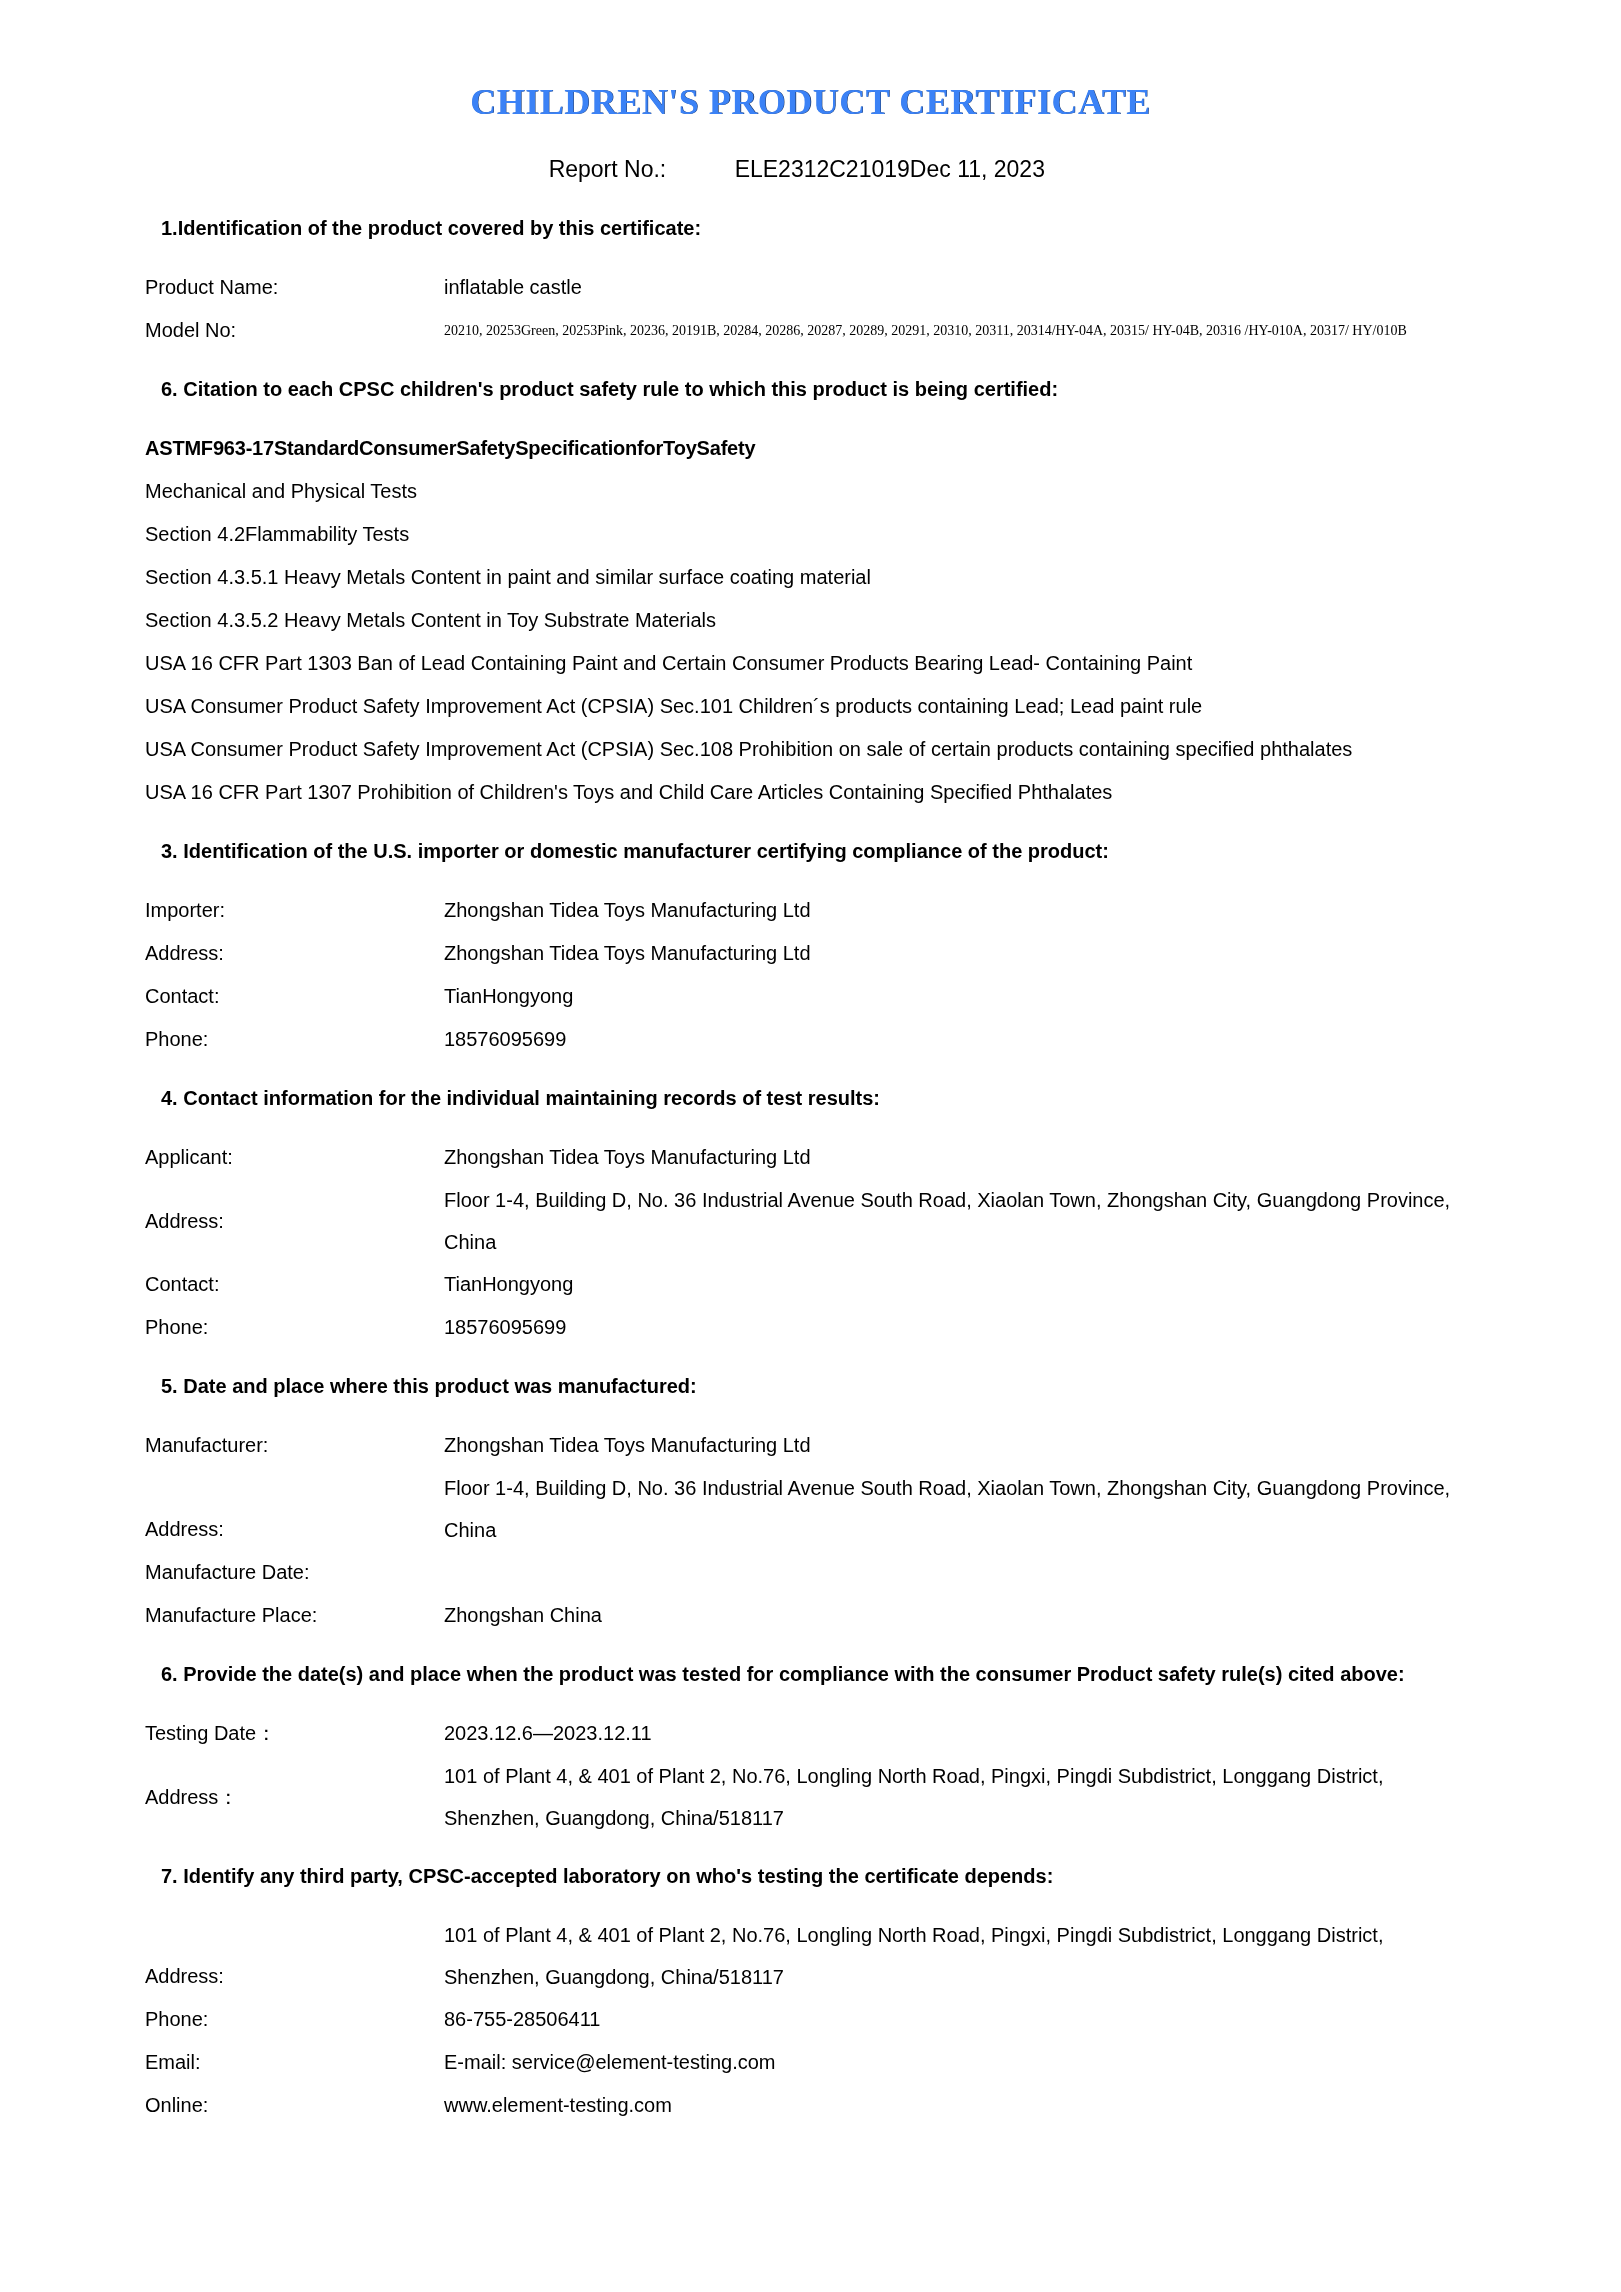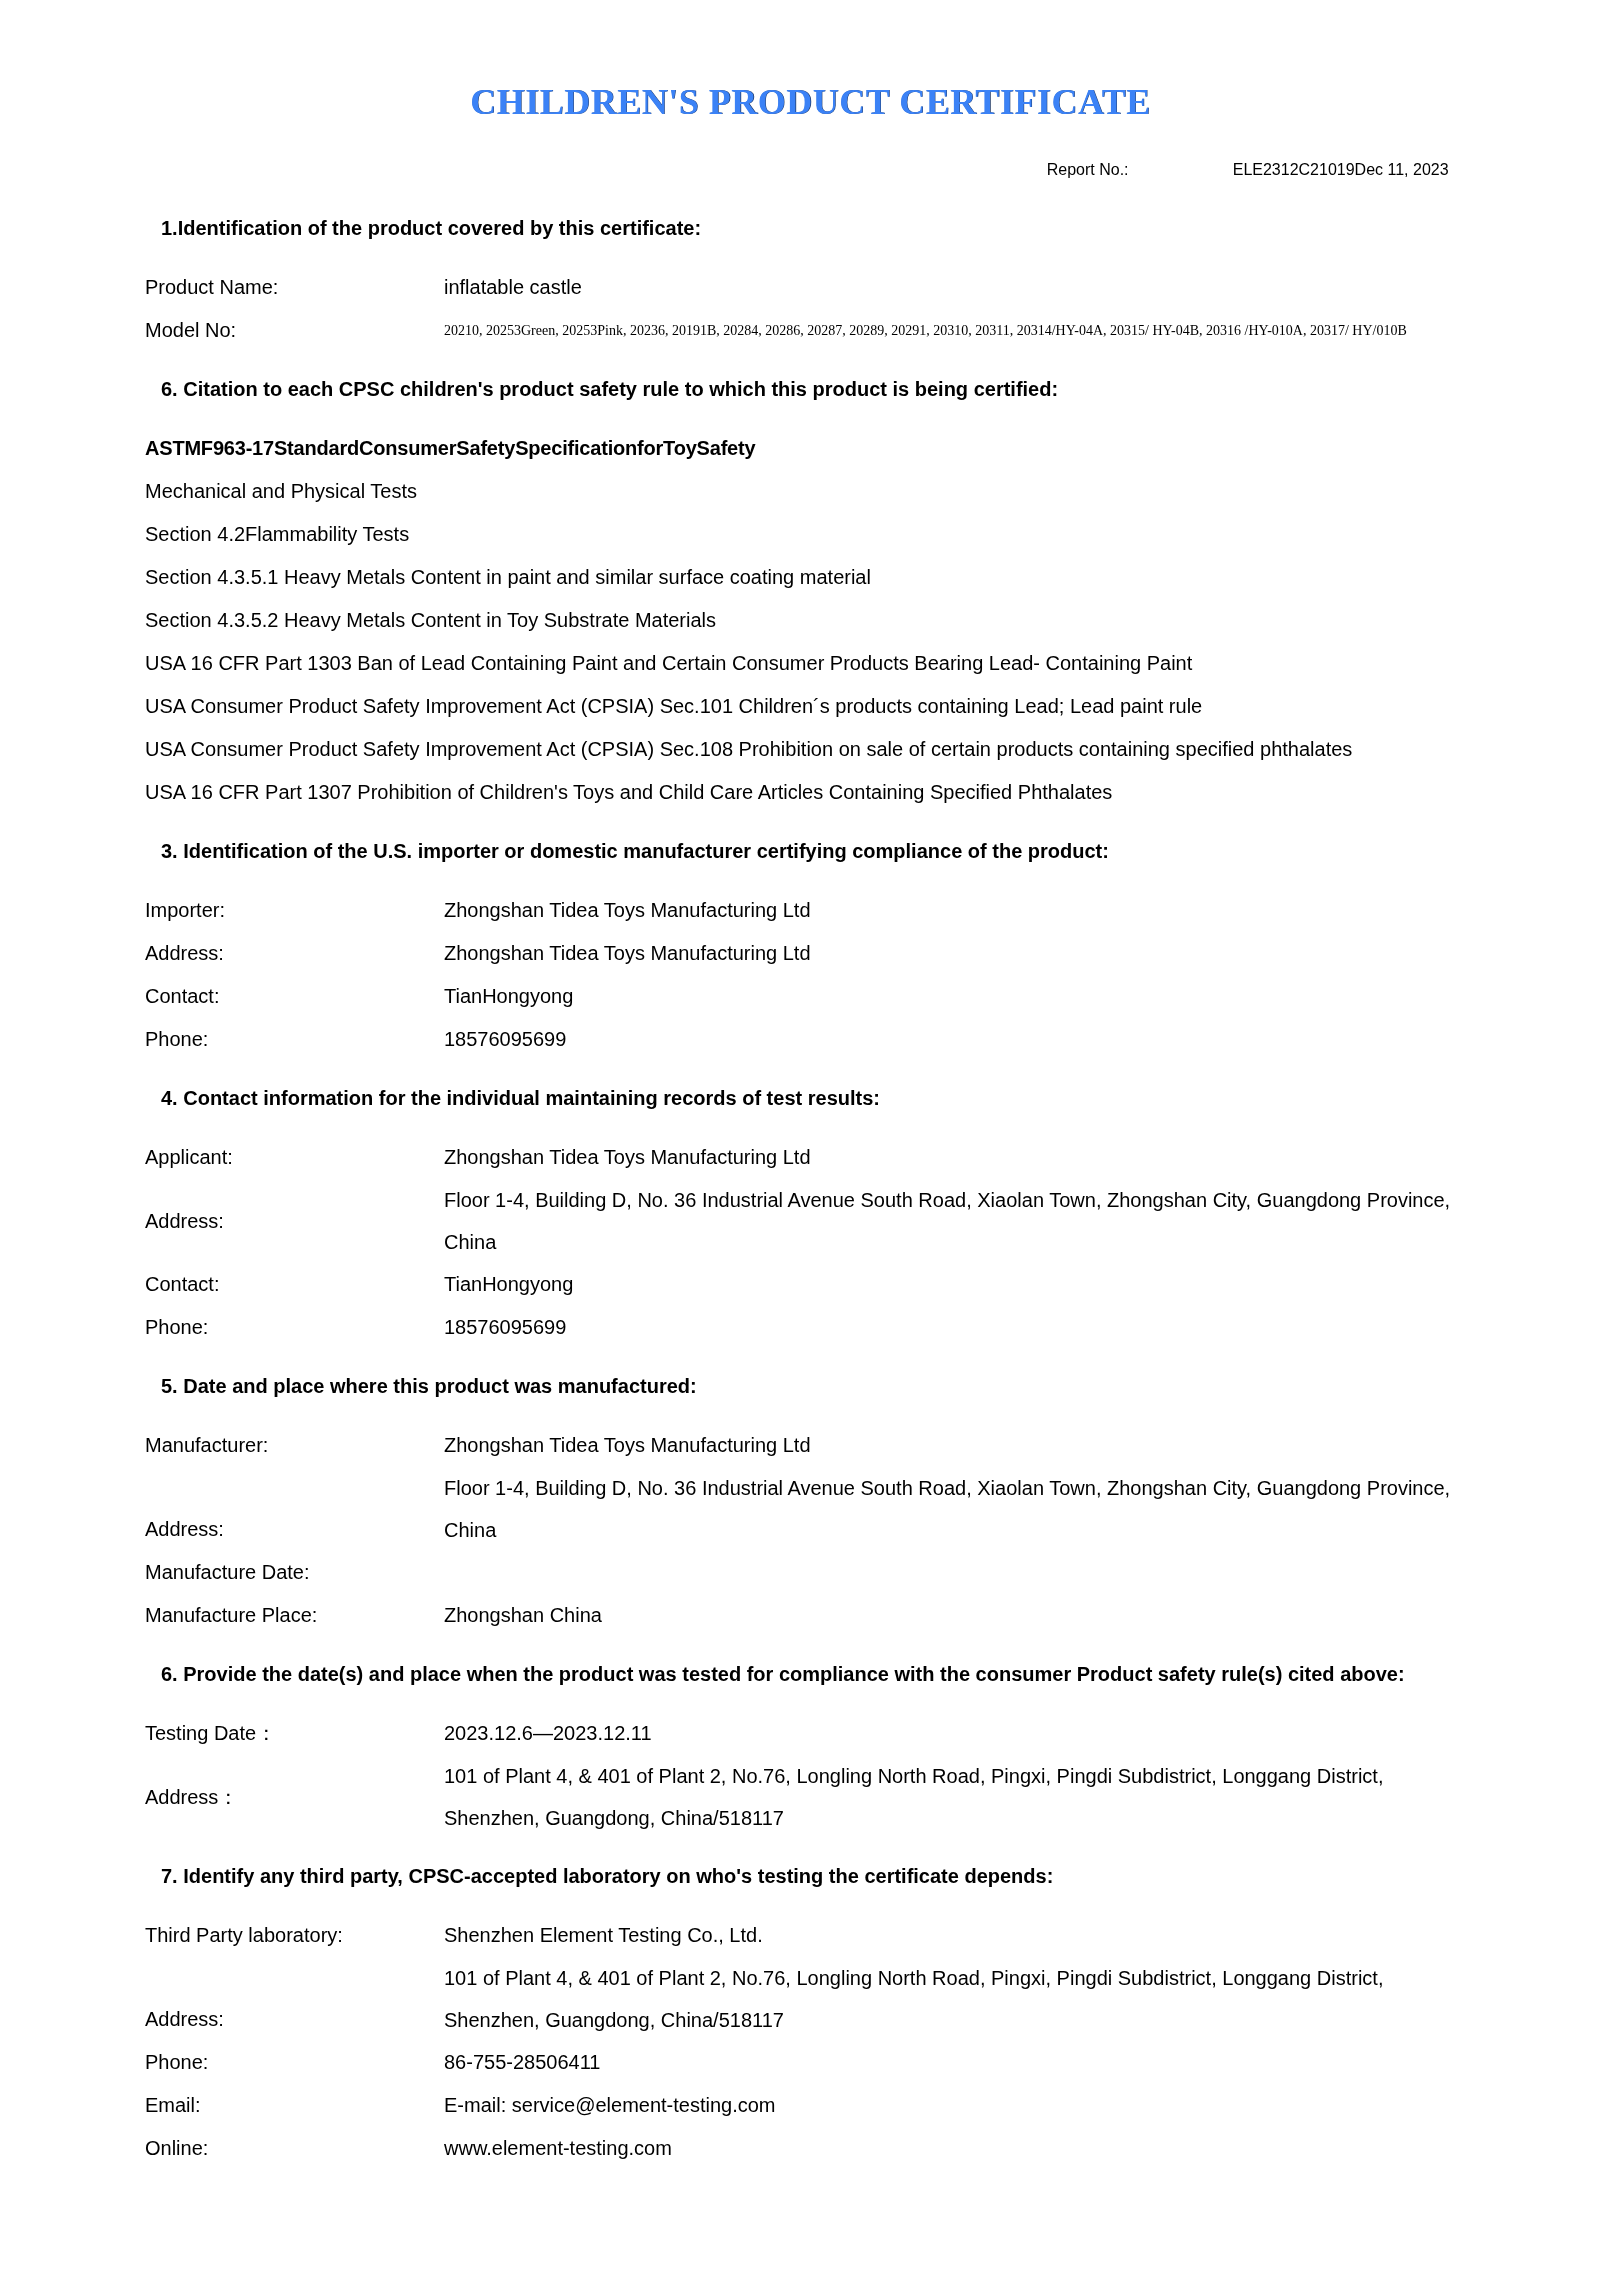--- a/index.html
+++ b/index.html
@@ -67,23 +67,23 @@
   }
   .serif {
     font-family: "Liberation Serif", serif;
     font-size: 14px;
   }
   .wrapval {
     line-height: 42px;
   }
   .topline {
     display: flex;
-    justify-content: flex-end;
+    justify-content: center;
     align-items: baseline;
-    font-size: 16px;
+    font-size: 23px;
     line-height: 43px;
   }
   .topline .left {
     display: flex;
   }
   .topline .left .label {
     flex: 0 0 186px;
   }
   .topline .right {
     padding-right: 27.4px;
@@ -185,24 +185,20 @@
     <div class="label">Testing Date：</div>
     <div class="value">2023.12.6—2023.12.11</div>
   </div>
   <div class="row center-label">
     <div class="label">Address：</div>
     <div class="value wrapval">101 of Plant 4, &amp; 401 of Plant 2, No.76, Longling North Road, Pingxi, Pingdi Subdistrict, Longgang District, Shenzhen, Guangdong, China/518117</div>
   </div>
 
   <div class="section-head">7. Identify any third party, CPSC-accepted laboratory on who's testing the certificate depends:</div>
   <div class="row">
-    <div class="label">Third Party laboratory:</div>
-    <div class="value">Shenzhen Element Testing Co., Ltd.</div>
-  </div>
-  <div class="row">
     <div class="label">Address:</div>
     <div class="value wrapval">101 of Plant 4, &amp; 401 of Plant 2, No.76, Longling North Road, Pingxi, Pingdi Subdistrict, Longgang District, Shenzhen, Guangdong, China/518117</div>
   </div>
   <div class="row">
     <div class="label">Phone:</div>
     <div class="value">86-755-28506411</div>
   </div>
   <div class="row">
     <div class="label">Email:</div>
     <div class="value">E-mail: service@element-testing.com</div>

